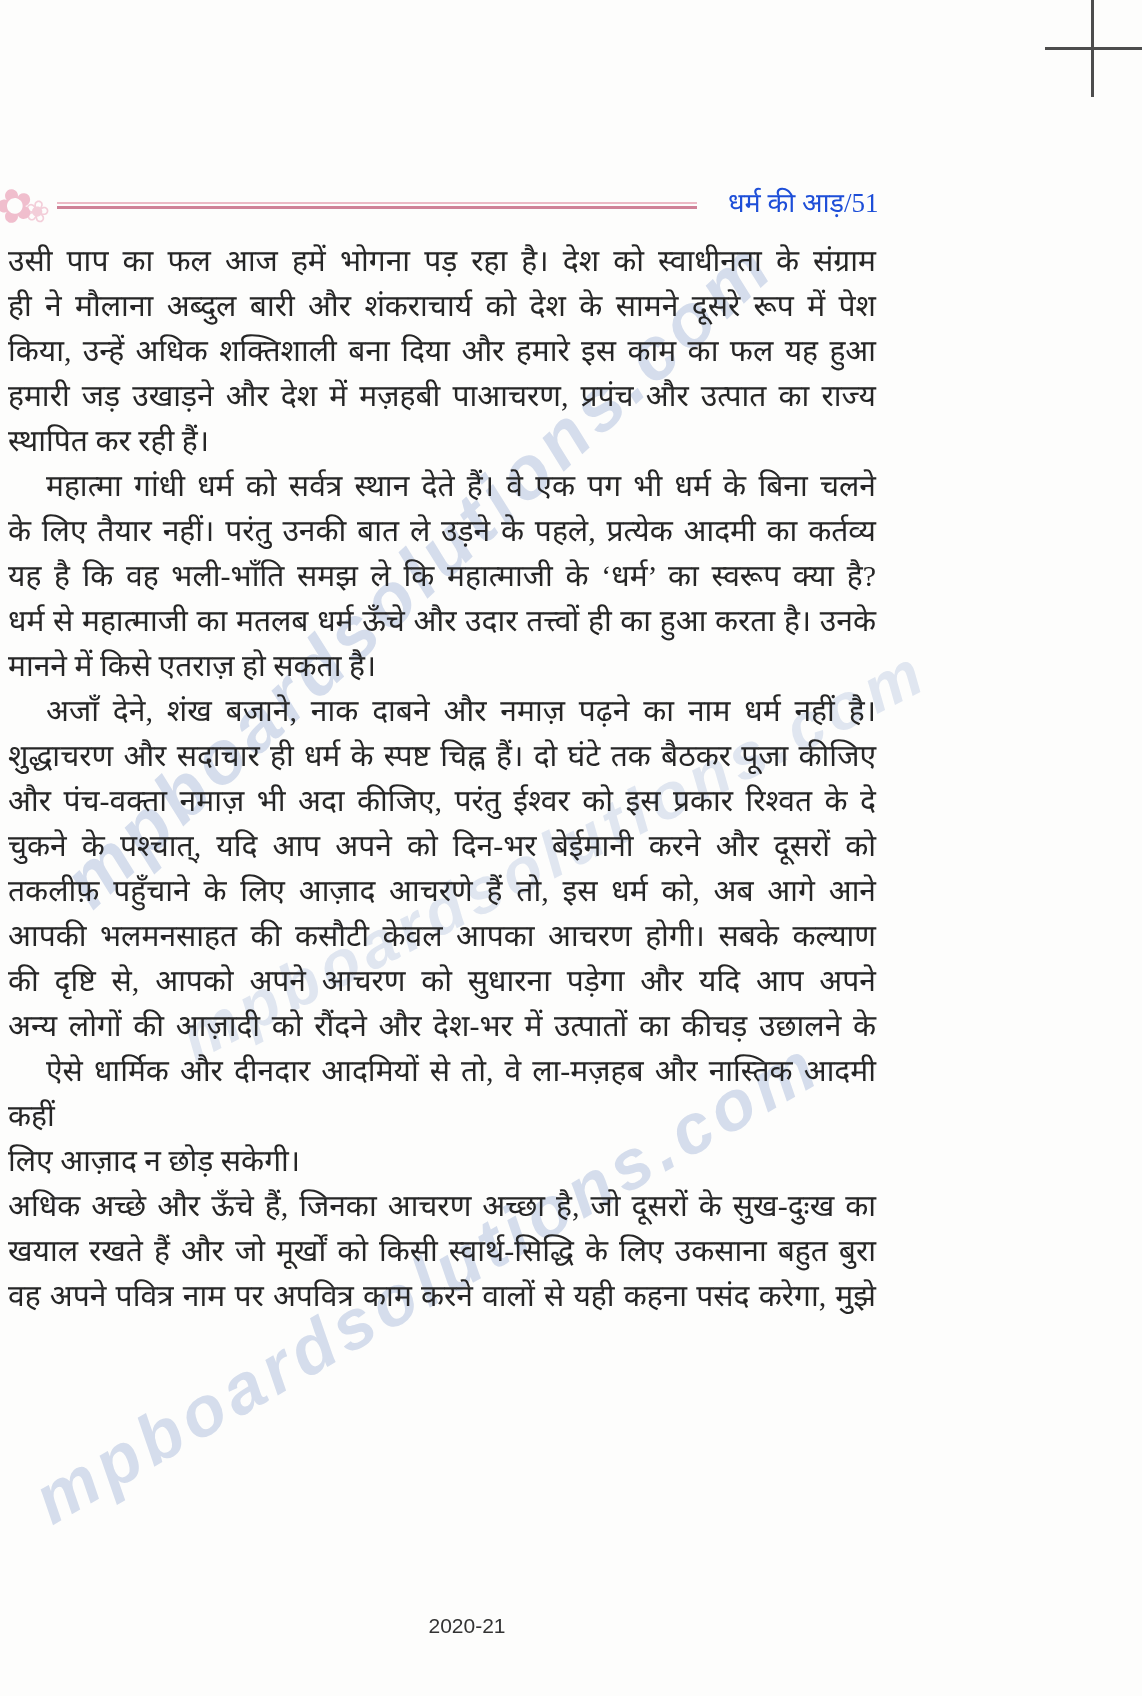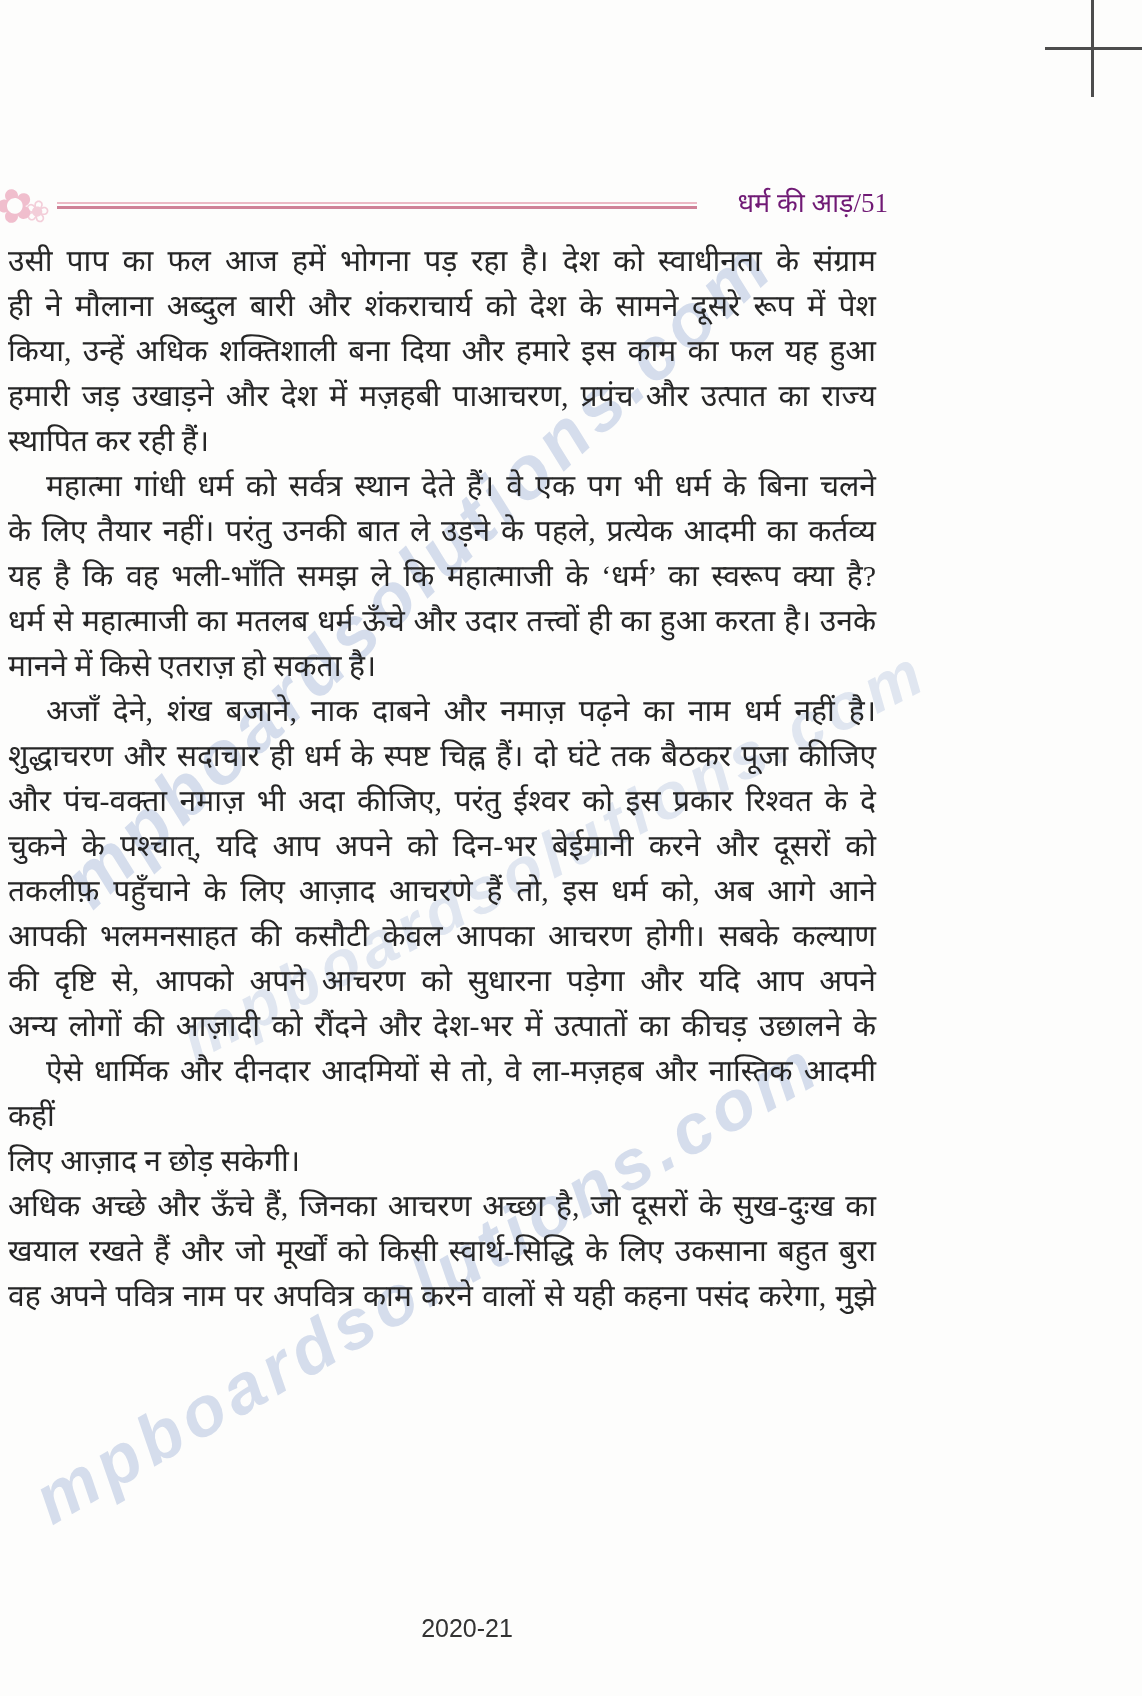--- a/index.html
+++ b/index.html
@@ -38,24 +38,23 @@
   .header-rule {
     position: absolute; left: 57px; top: 202px; width: 640px; height: 7px;
     background: linear-gradient(
       to bottom,
       #ecb9c5 0px, #ecb9c5 2px,
       rgba(0,0,0,0) 2px, rgba(0,0,0,0) 4px,
       #cf8197 4px, #cf8197 6px);
   }
 
   .header-title {
-    position: absolute; left: 710px; top: 186px; width: 178px;
-    text-align: right;
+    position: absolute; left: 728px; top: 186px; width: 178px;
     font-size: 27px; line-height: 34px;
-    color: #701a75;
+    color: #1d4ed8;
     white-space: nowrap;
   }
 
   
   .watermark {
     position: absolute;
     font-family: "Liberation Sans", sans-serif;
     font-weight: bold; font-style: italic;
     white-space: nowrap;
     letter-spacing: 6px;
@@ -81,21 +80,21 @@
   .body-text .line.last {
     text-align: right;
     text-align-last: left;
   }
   .body-text .line.first-indent { text-indent: 38px; }
 
   .footer {
     position: absolute; left: 467px; top: 1614px;
     transform: translateX(-50%);
     font-family: "Liberation Sans", sans-serif;
-    font-size: 25px; color: #333333;
+    font-size: 21px; color: #333333;
   }
 </style>
 </head>
 <body>
 
 <div class="page">
 
   <div class="cropmark-v"></div>
   <div class="cropmark-h"></div>
 

